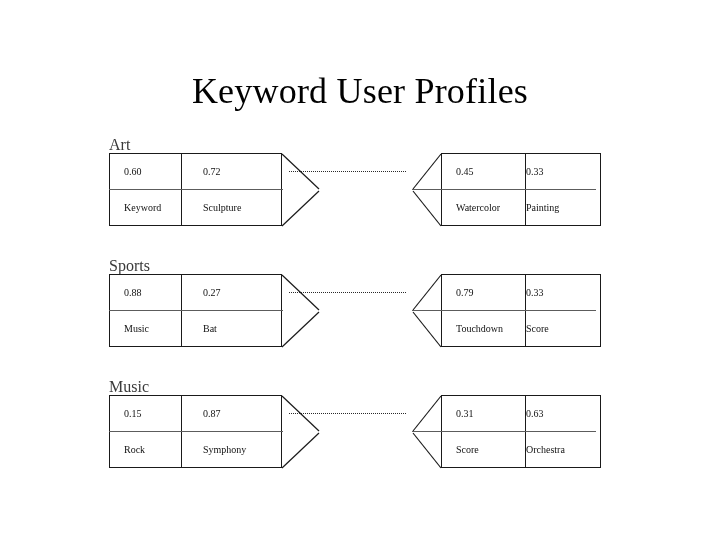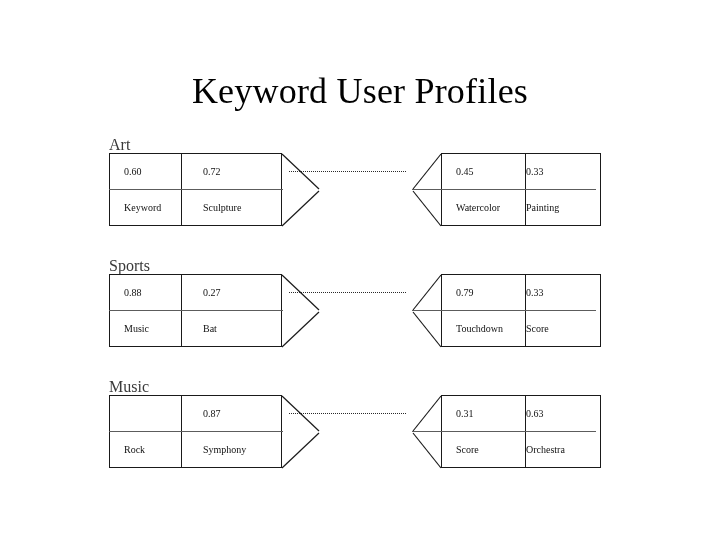--- a/index.html
+++ b/index.html
@@ -231,20 +231,21 @@
       <div class="mid-rule"></div>
     </div>
   </div>
 
   <div class="profile-group" style="top:378px;">
     <div class="group-label">Music</div>
 
     <div class="profile left">
       <div class="ptable">
         <div class="prow top">
+          <div class="pcell c0">0.15</div>
           <div class="pcell c1">0.87</div>
         </div>
         <div class="prow bottom">
           <div class="pcell c0">Rock</div>
           <div class="pcell c1">Symphony</div>
         </div>
       </div>
       <div class="mid-rule"></div>
       <div class="chev">
         <svg width="40" height="74" viewBox="0 0 40 74">

